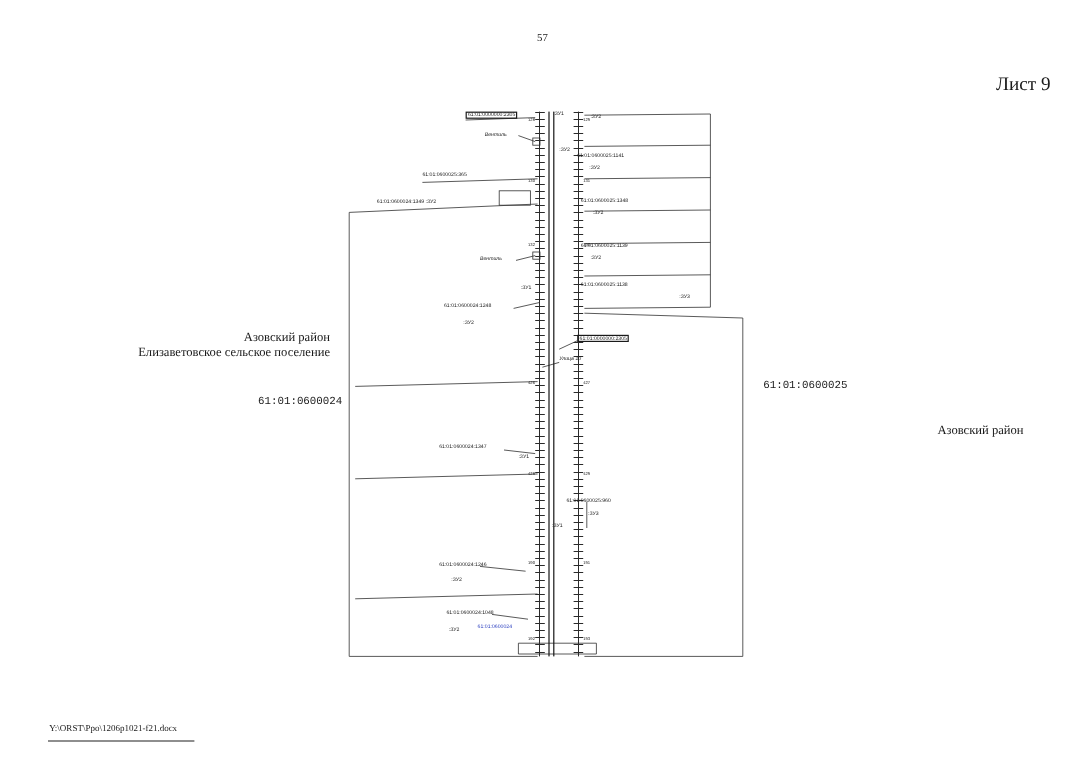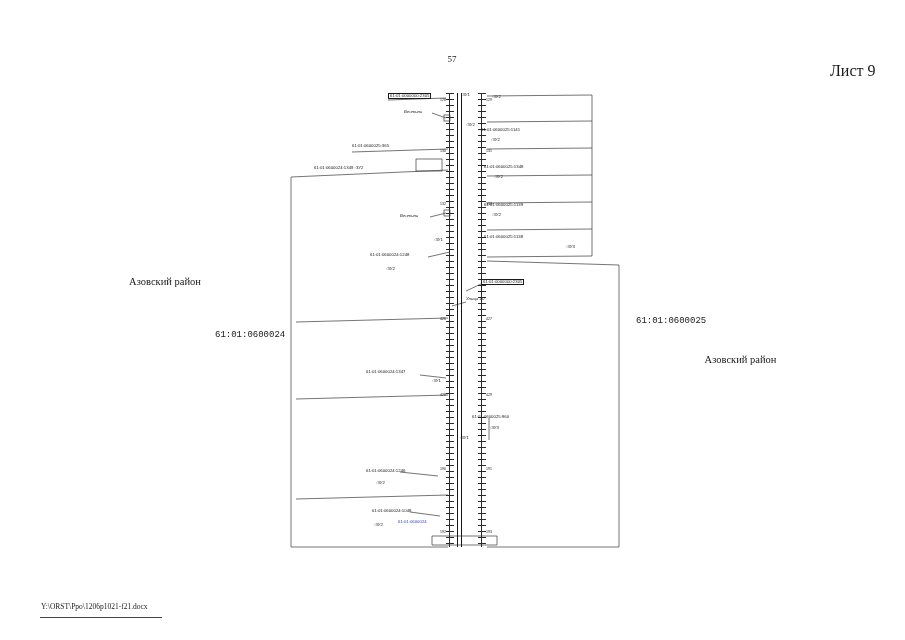--- a/index.html
+++ b/index.html
@@ -6,28 +6,28 @@
   .page{
     position:relative;
     width:905px;height:640px;
     background:#ffffff;
     font-family:"Liberation Serif", serif;
     color:#1a1a1a;
     overflow:hidden;
   }
   .page-number{
     position:absolute;left:420px;top:26px;width:64px;
-    text-align:center;font-size:9px;margin-top:28px;
+    text-align:center;font-size:9px;
   }
   .sheet-label{
     position:absolute;left:830px;top:62px;
     font-size:16px;
   }
   .region-block{
-    position:absolute;text-align:center;font-size:10.5px;line-height:1.25;
+    position:absolute;text-align:right;font-size:10.5px;line-height:1.25;
   }
   .region-left{left:55px;top:275px;width:220px;}
   .region-right{left:628px;top:353px;width:225px;}
   .quarter{
     position:absolute;font-family:Liberation Mono, monospace;font-size:9px;
   }
   .quarter-left{left:215px;top:330px;}
   .quarter-right{left:636px;top:316px;}
   .footer-path{
     position:absolute;left:41px;top:602px;font-size:7.5px;
@@ -64,20 +64,21 @@
 </head>
 <body>
 
 <div class="page">
 
   <div class="page-number">57</div>
   <div class="sheet-label">Лист 9</div>
 
   <div class="region-block region-left">
     <div>Азовский район</div>
+    <div>Елизаветовское сельское поселение</div>
   </div>
 
   <div class="quarter quarter-left">61:01:0600024</div>
   <div class="quarter quarter-right">61:01:0600025</div>
 
   <div class="region-block region-right">
     <div>Азовский район</div>
   </div>
 
   <div class="map">

